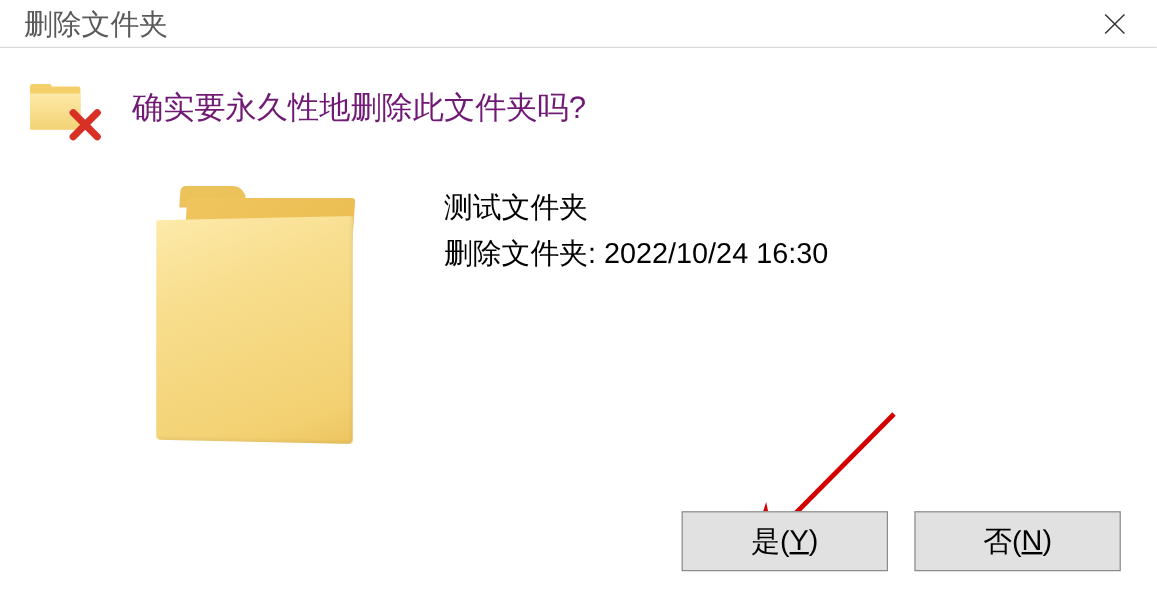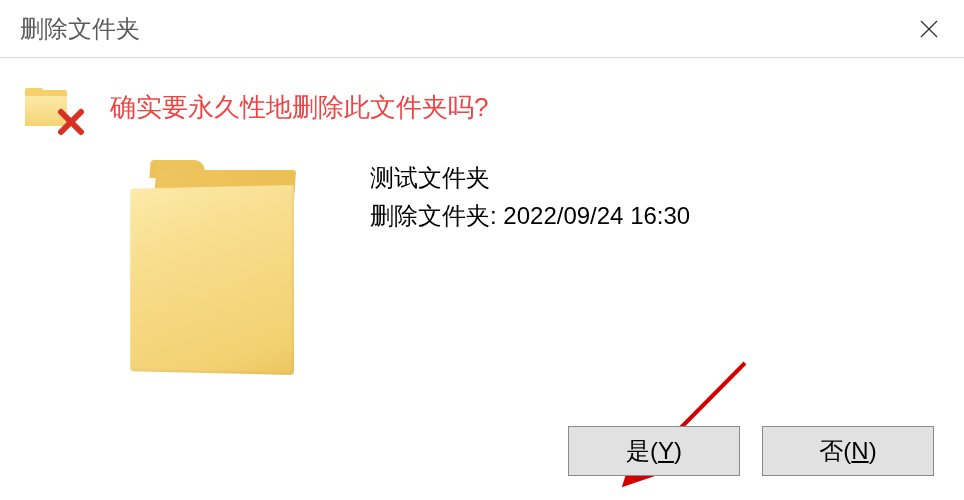--- a/index.html
+++ b/index.html
@@ -5,21 +5,21 @@
     * { margin: 0; padding: 0; box-sizing: border-box; }
     body {
       width: 964px;
       height: 500px;
       background: #fff;
       font-family: "Microsoft YaHei", "SimSun", sans-serif;
       position: relative;
       overflow: hidden;
     }
     .title-bar {
-      height: 58px;
+      height: 40px;
       background: #fff;
       display: flex;
       align-items: center;
       justify-content: space-between;
       padding: 0 0 0 20px;
       border-bottom: 1px solid #d9d9d9;
     }
     .title {
       font-size: 24px;
       color: #5a5a5a;
@@ -72,28 +72,28 @@
       background: linear-gradient(180deg, #fde9a8 0%, #f3d375 100%);
       border-radius: 0 0 2px 2px;
     }
     .small-folder-icon .red-x {
       position: absolute;
       right: -5px;
       bottom: 2px;
     }
     .question {
       font-size: 26px;
-      color: #ef4444;
+      color: #701a75;
       margin-left: 30px;
       margin-top: 2px;
     }
     .details-row {
       display: flex;
       align-items: flex-start;
-      margin-top: 22px;
+      margin-top: 35px;
       margin-left: 95px;
     }
     .large-folder-icon {
       position: relative;
       width: 200px;
       height: 225px;
       flex-shrink: 0;
     }
     .large-folder-icon .lf-back {
       position: absolute;
@@ -193,21 +193,21 @@
 
   <div class="details-row">
     <div class="large-folder-icon">
       <div class="lf-tab"></div>
       <div class="lf-back"></div>
       <div class="lf-front"></div>
     </div>
     <div class="folder-details">
       <div class="folder-name">测试文件夹</div>
       <div class="folder-date">
-        <span>删除文件夹: </span><span>2022/09/24 16:30</span>
+        <span>删除文件夹: </span><span>2022/10/24 16:30</span>
       </div>
     </div>
   </div>
 
   <svg class="arrow-annotation" width="140" height="140" viewBox="0 0 140 140">
     <defs>
       <marker id="ahead" markerWidth="12" markerHeight="12" refX="8" refY="6" orient="auto">
         <path d="M0,0 L12,6 L0,12 L4,6 Z" fill="#d40000"></path>
       </marker>
     </defs>

